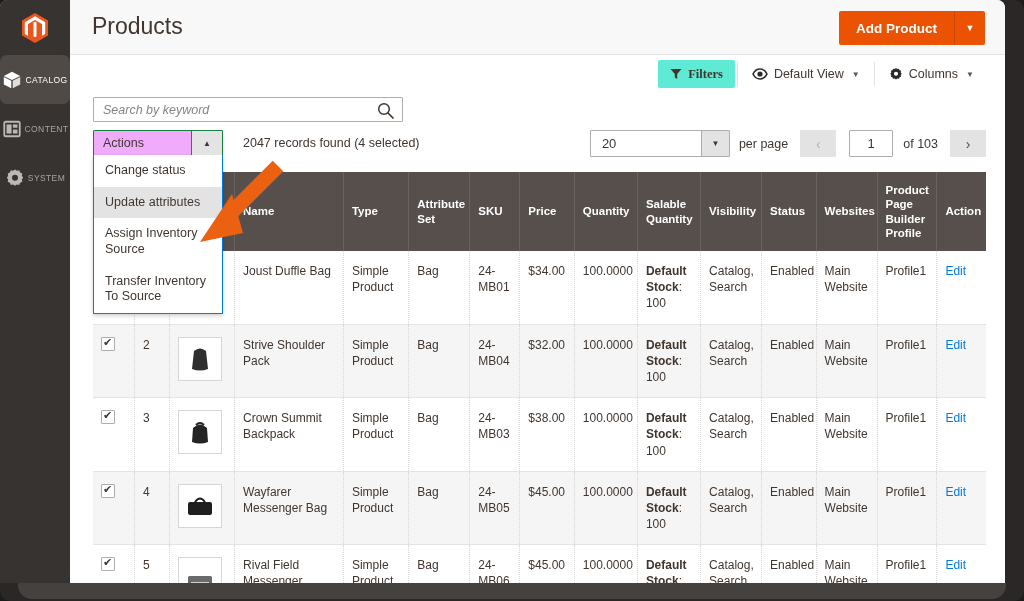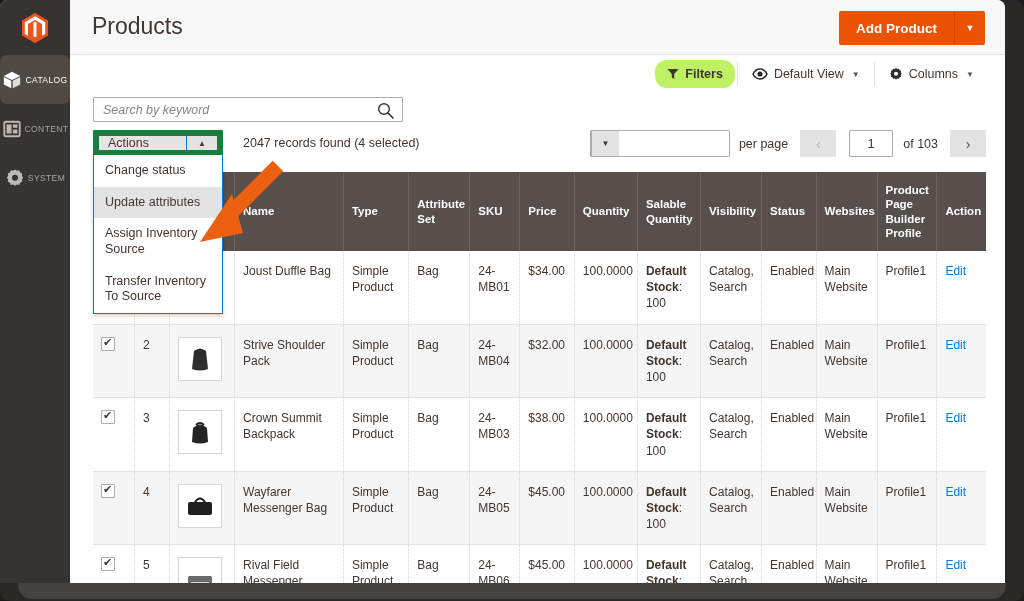--- a/index.html
+++ b/index.html
@@ -69,41 +69,41 @@
   
   .toolbar {
     position: absolute; left: 70px; top: 55px; right: 0; height: 39px;
     background: #ffffff;
   }
   .tb-group { position: absolute; right: 19px; top: 5px; display: flex; align-items: center; }
   .tb-btn {
     display: flex; align-items: center; gap: 6px;
     height: 28px; padding: 0 12px; font-size: 12.5px; color: #41362f; cursor: pointer;
   }
-  .tb-btn.filters { background: #bef264; border-radius: 12px; font-weight: bold; }
+  .tb-btn.filters { background: #5eead4; border-radius: 2px; font-weight: bold; font-family: Liberation Serif, serif; }
   .tb-sep { width: 1px; height: 24px; background: #e3e3e3; margin: 0 2px; }
   .tb-caret { font-size: 8px; color: #5a5652; margin-left: 2px; }
 
   
   .search-box {
     position: absolute; left: 93px; top: 97px; width: 310px; height: 25px;
     border: 1px solid #adadad; background: #fff; border-radius: 1px;
   }
   .search-input {
     position: absolute; left: 9px; top: 0; width: 260px; height: 23px;
     border: 0; outline: 0; font-size: 12.5px; font-style: italic; color: #41362f;
     font-family: "Liberation Sans", sans-serif; background: transparent;
   }
   .search-input::placeholder { color: #858585; font-style: italic; }
   .search-icon { position: absolute; right: 8px; top: 4px; }
 
   
   .actions-wrap { position: absolute; left: 93px; top: 130px; width: 130px; z-index: 40; }
   .actions-btn {
-    display: flex; height: 26px; border: 6px solid #15803d; background: #e5e5e5;
+    display: flex; height: 26px; border: 1px solid #15803d; background: #f0abfc;
     cursor: pointer; border-radius: 1px;
   }
   .actions-label {
     flex: 1; display: flex; align-items: center; padding-left: 9px;
     font-size: 12.5px; color: #41362f;
   }
   .actions-arrow {
     width: 31px; background: #e3e3e3; border-left: 1px solid #007bdb;
     display: flex; align-items: center; justify-content: center;
     font-size: 8px; color: #41362f;
@@ -291,20 +291,21 @@
         <div class="actions-menu-item highlight">Update attributes</div>
         <div class="actions-menu-item">Assign Inventory Source</div>
         <div class="actions-menu-item">Transfer Inventory To Source</div>
       </div>
     </div>
 
     <div class="records-found">2047 records found (4 selected)</div>
 
     <div class="pager">
       <div class="per-page-select">
+        <div class="per-page-value">20</div>
         <div class="per-page-arrow">▼</div>
       </div>
       <span class="per-page-label">per page</span>
       <div class="page-prev">‹</div>
       <input class="page-input" type="text" value="1" style="">
       <span class="page-total">of 103</span>
       <div class="page-next">›</div>
     </div>
 
     <div class="grid-wrap">

